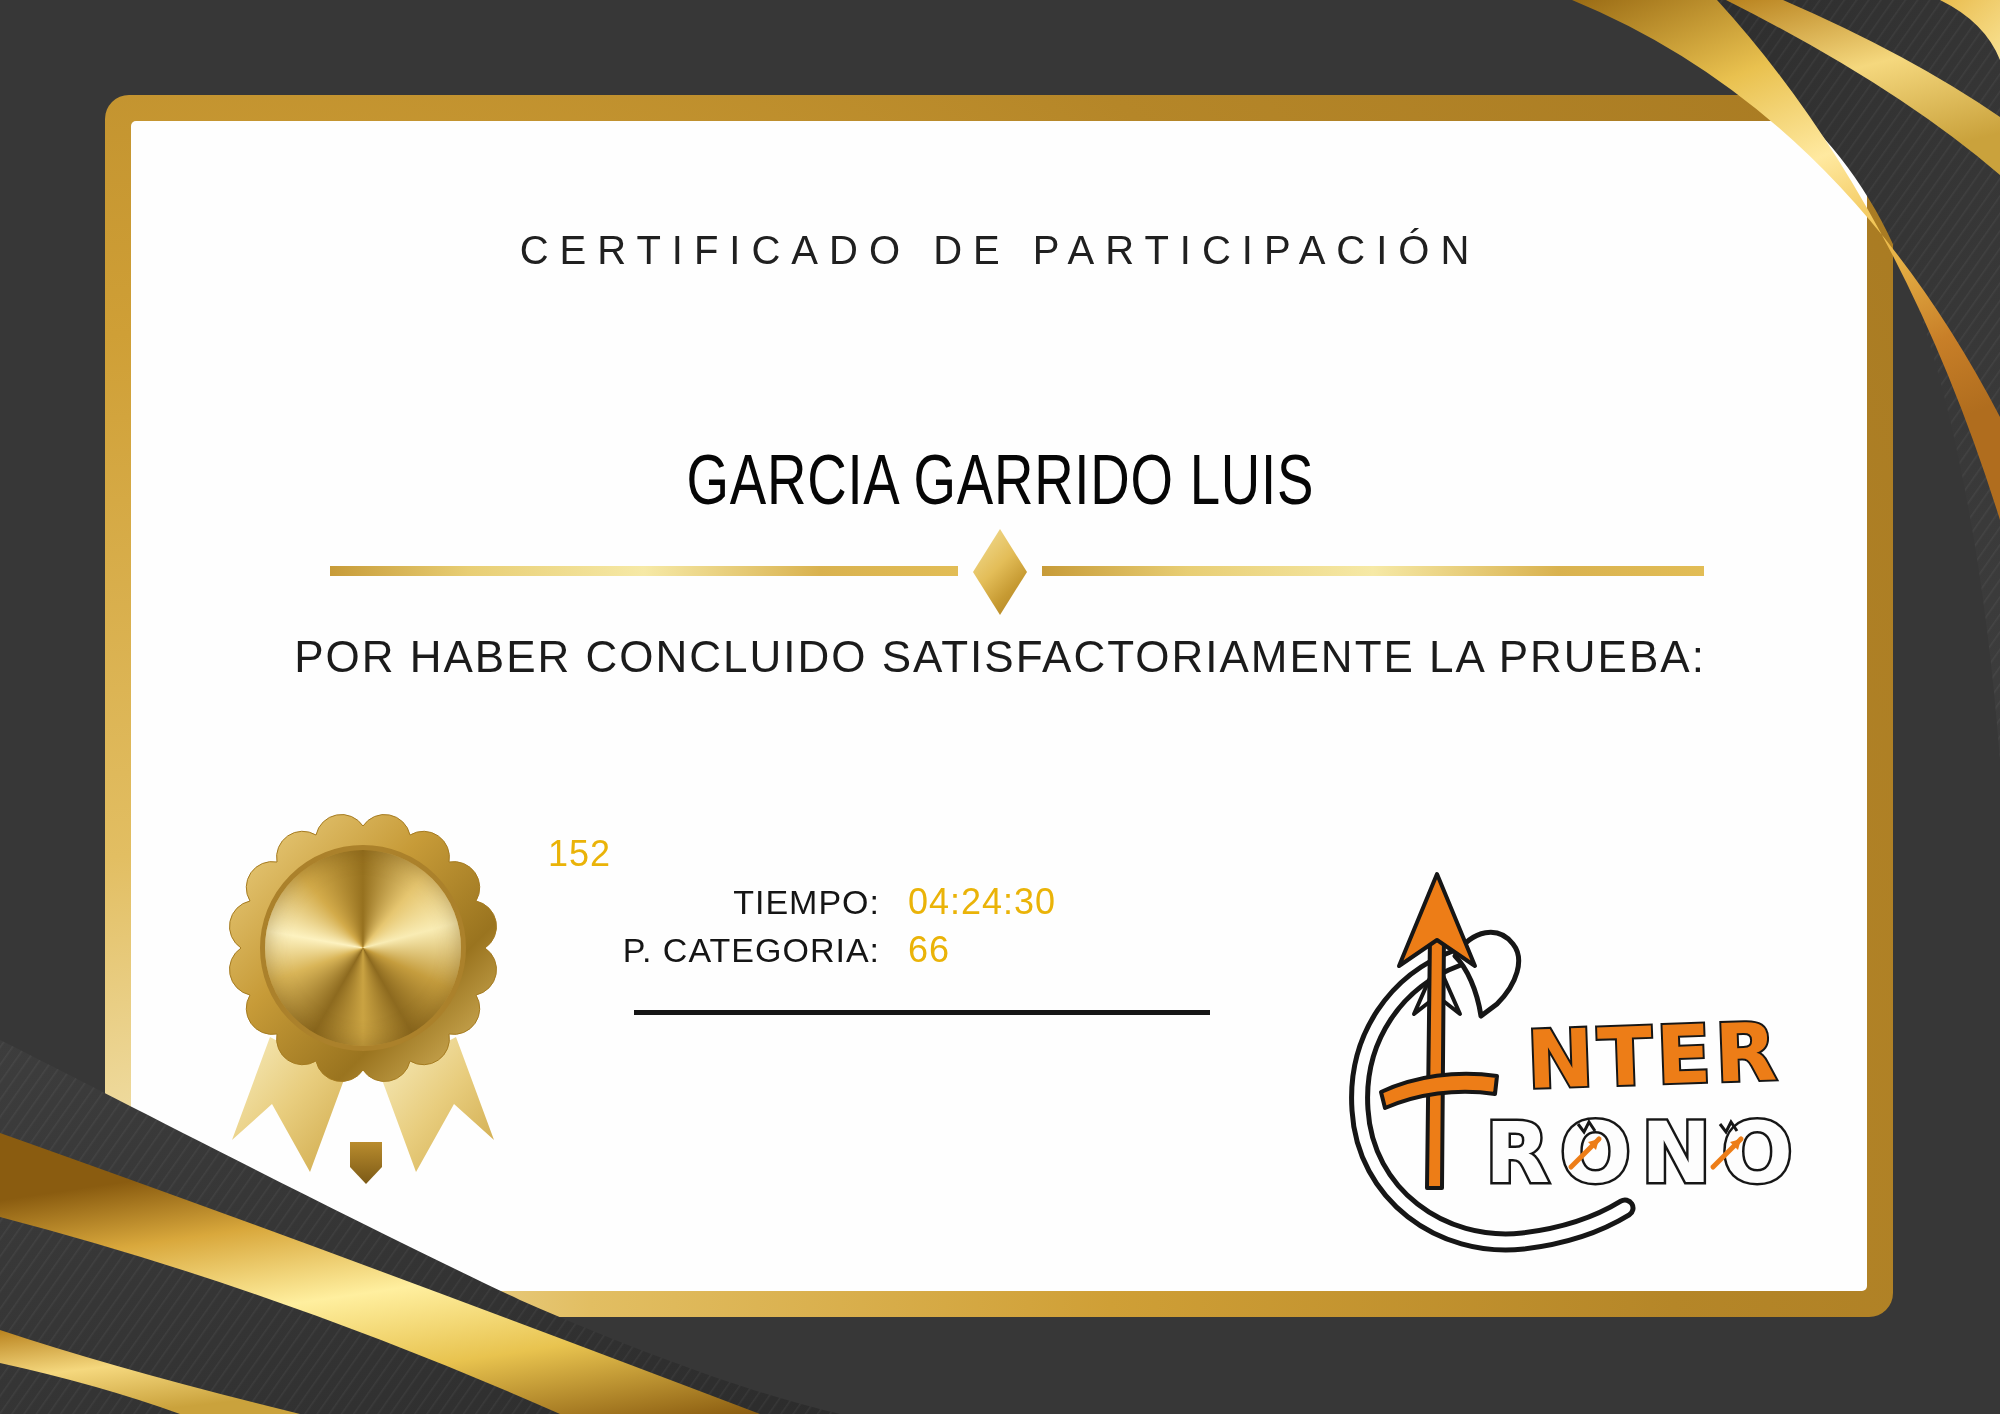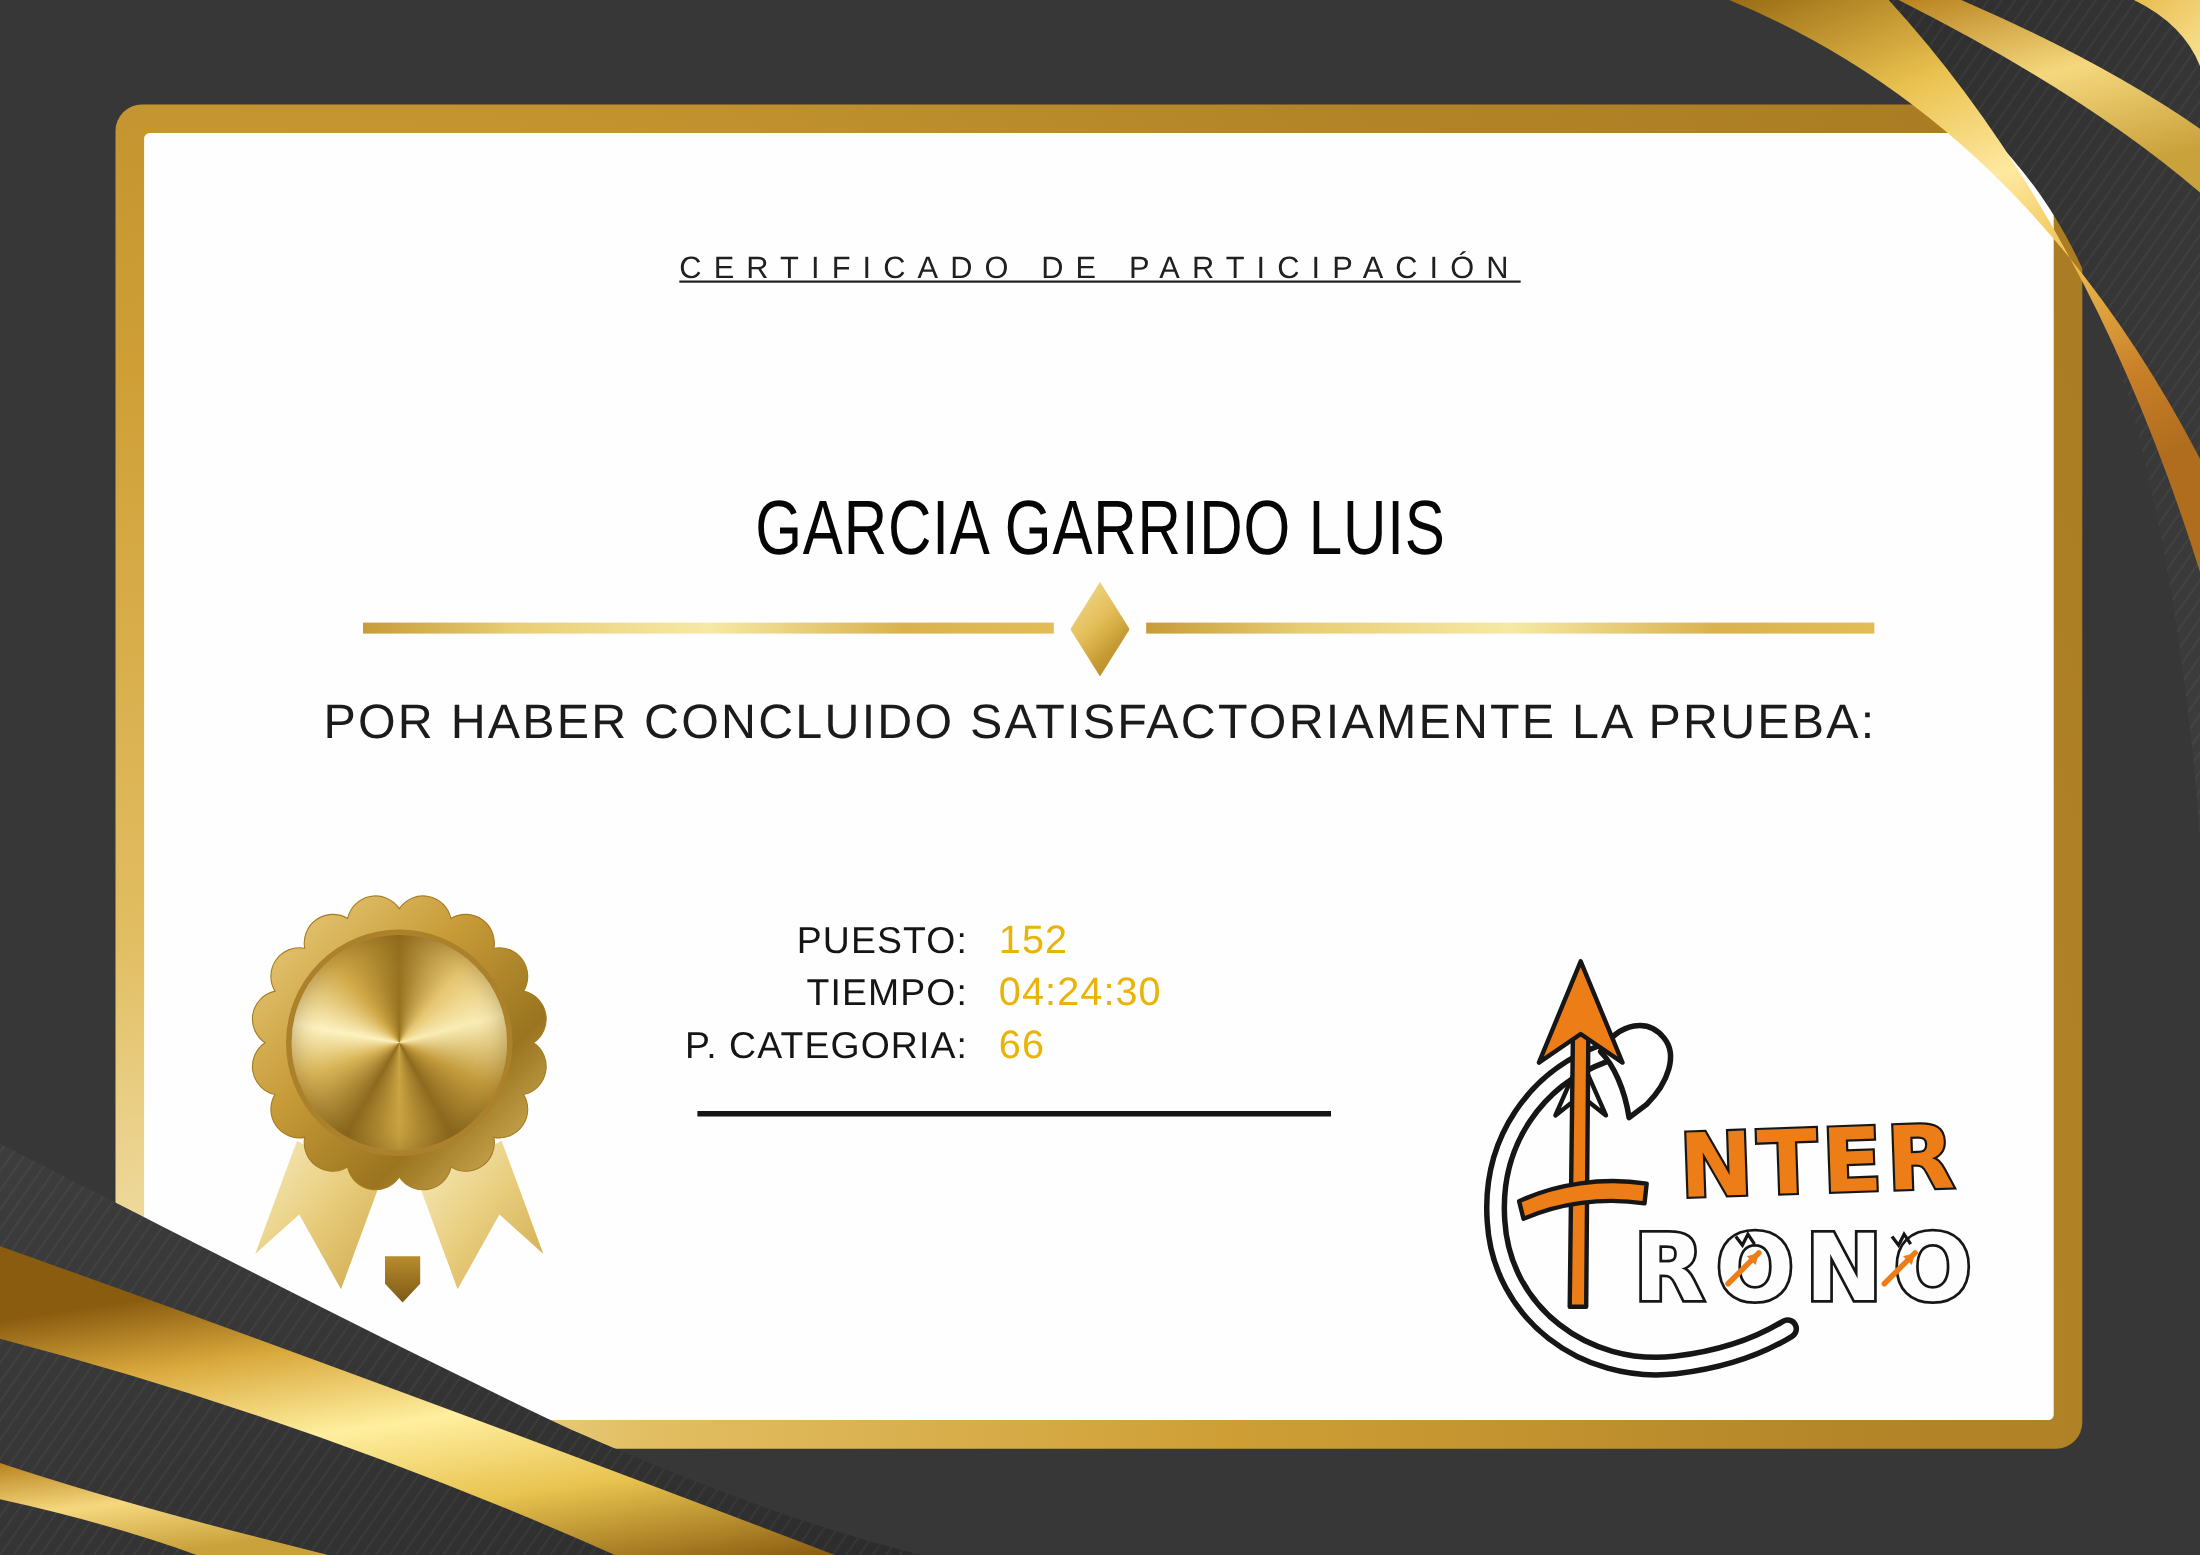--- a/index.html
+++ b/index.html
@@ -16,23 +16,22 @@
       #f6ecc4 0%, #e2be62 20%, #cf9f36 45%, #b58628 72%, #a87a22 100%);
     z-index:1;
   }
   .paper{
     position:absolute;left:26px;top:26px;right:26px;bottom:26px;
     background:#fefefe;border-radius:5px;
   }
   
   .title{
     position:absolute;left:0;right:0;top:228px;text-align:center;
-    font-size:28px;letter-spacing:11px;color:#202020;white-space:nowrap;
+    font-size:40px;letter-spacing:11px;color:#202020;white-space:nowrap;
     z-index:2;
-    text-decoration:underline;
   }
   .name-wrap{
     position:absolute;left:0;right:0;top:440px;text-align:center;z-index:2;
   }
   .name{
     display:inline-block;font-size:70px;color:#060606;white-space:nowrap;
     transform:scaleX(0.78);transform-origin:center;letter-spacing:1px;
   }
   .subtitle{
     position:absolute;left:0;right:0;top:632px;text-align:center;
@@ -127,21 +126,20 @@
     <path fill="url(#ringGrad)" stroke="#a57b20" stroke-width="1" d="M275,156 A26,26 0 0 1 266,203 A26,26 0 0 1 239,242 A26,26 0 0 1 200,269 A26,26 0 0 1 153,278
          A26,26 0 0 1 106,269 A26,26 0 0 1 67,242 A26,26 0 0 1 40,203 A26,26 0 0 1 31,156
          A26,26 0 0 1 40,109 A26,26 0 0 1 67,70 A26,26 0 0 1 106,43 A26,26 0 0 1 153,34
          A26,26 0 0 1 200,43 A26,26 0 0 1 239,70 A26,26 0 0 1 266,109 A26,26 0 0 1 275,156 Z"></path>
   </svg>
   <div class="medal-core"></div>
 </div>
 
 <div class="fields">
   <div class="field-row">
-    <span class="field-label">PUESTO:</span>
     <span class="field-value">152</span>
   </div>
   <div class="field-row">
     <span class="field-label">TIEMPO:</span>
     <span class="field-value">04:24:30</span>
   </div>
   <div class="field-row">
     <span class="field-label">P. CATEGORIA:</span>
     <span class="field-value">66</span>
   </div>

